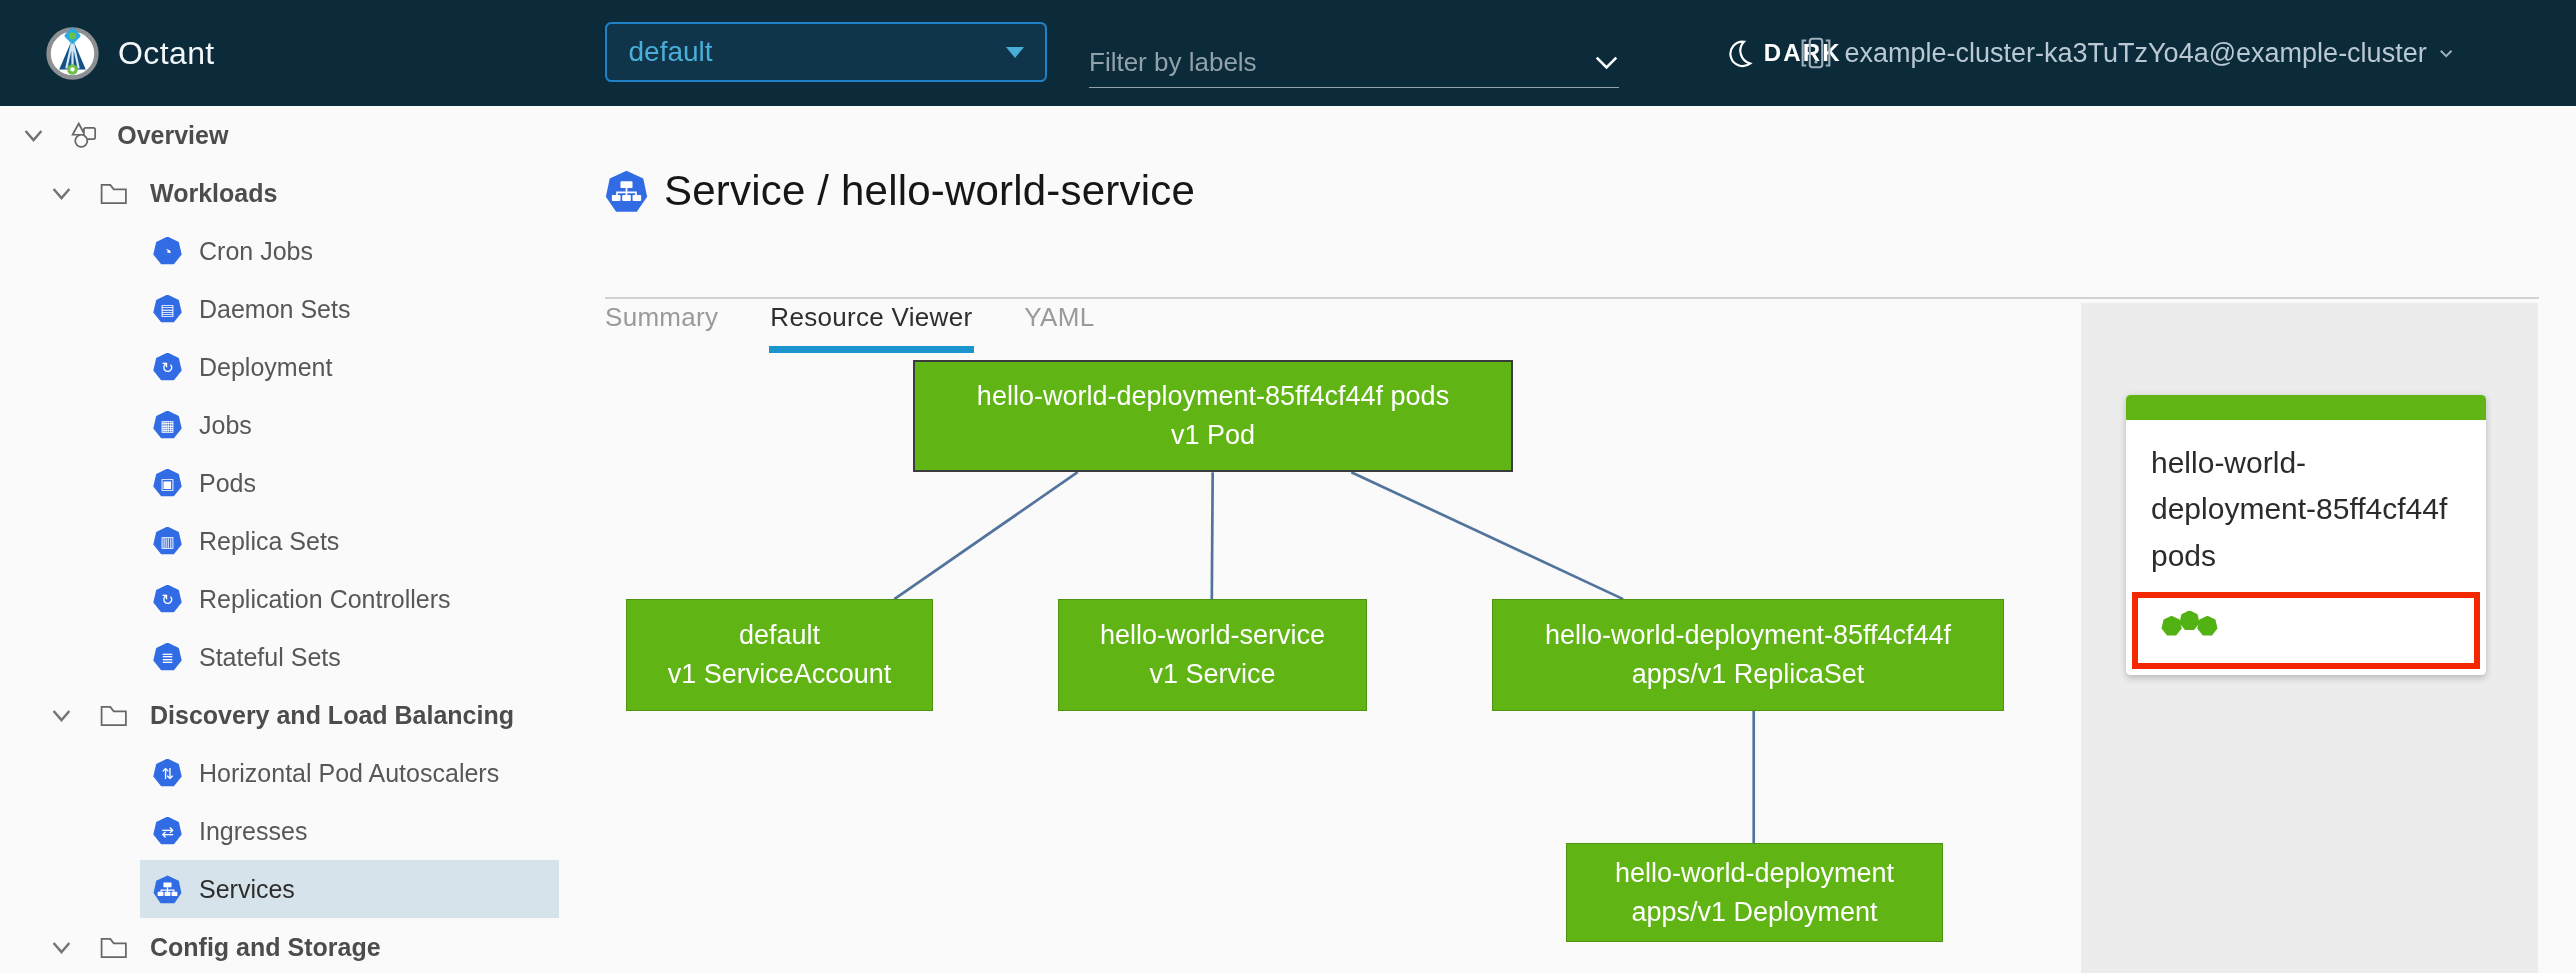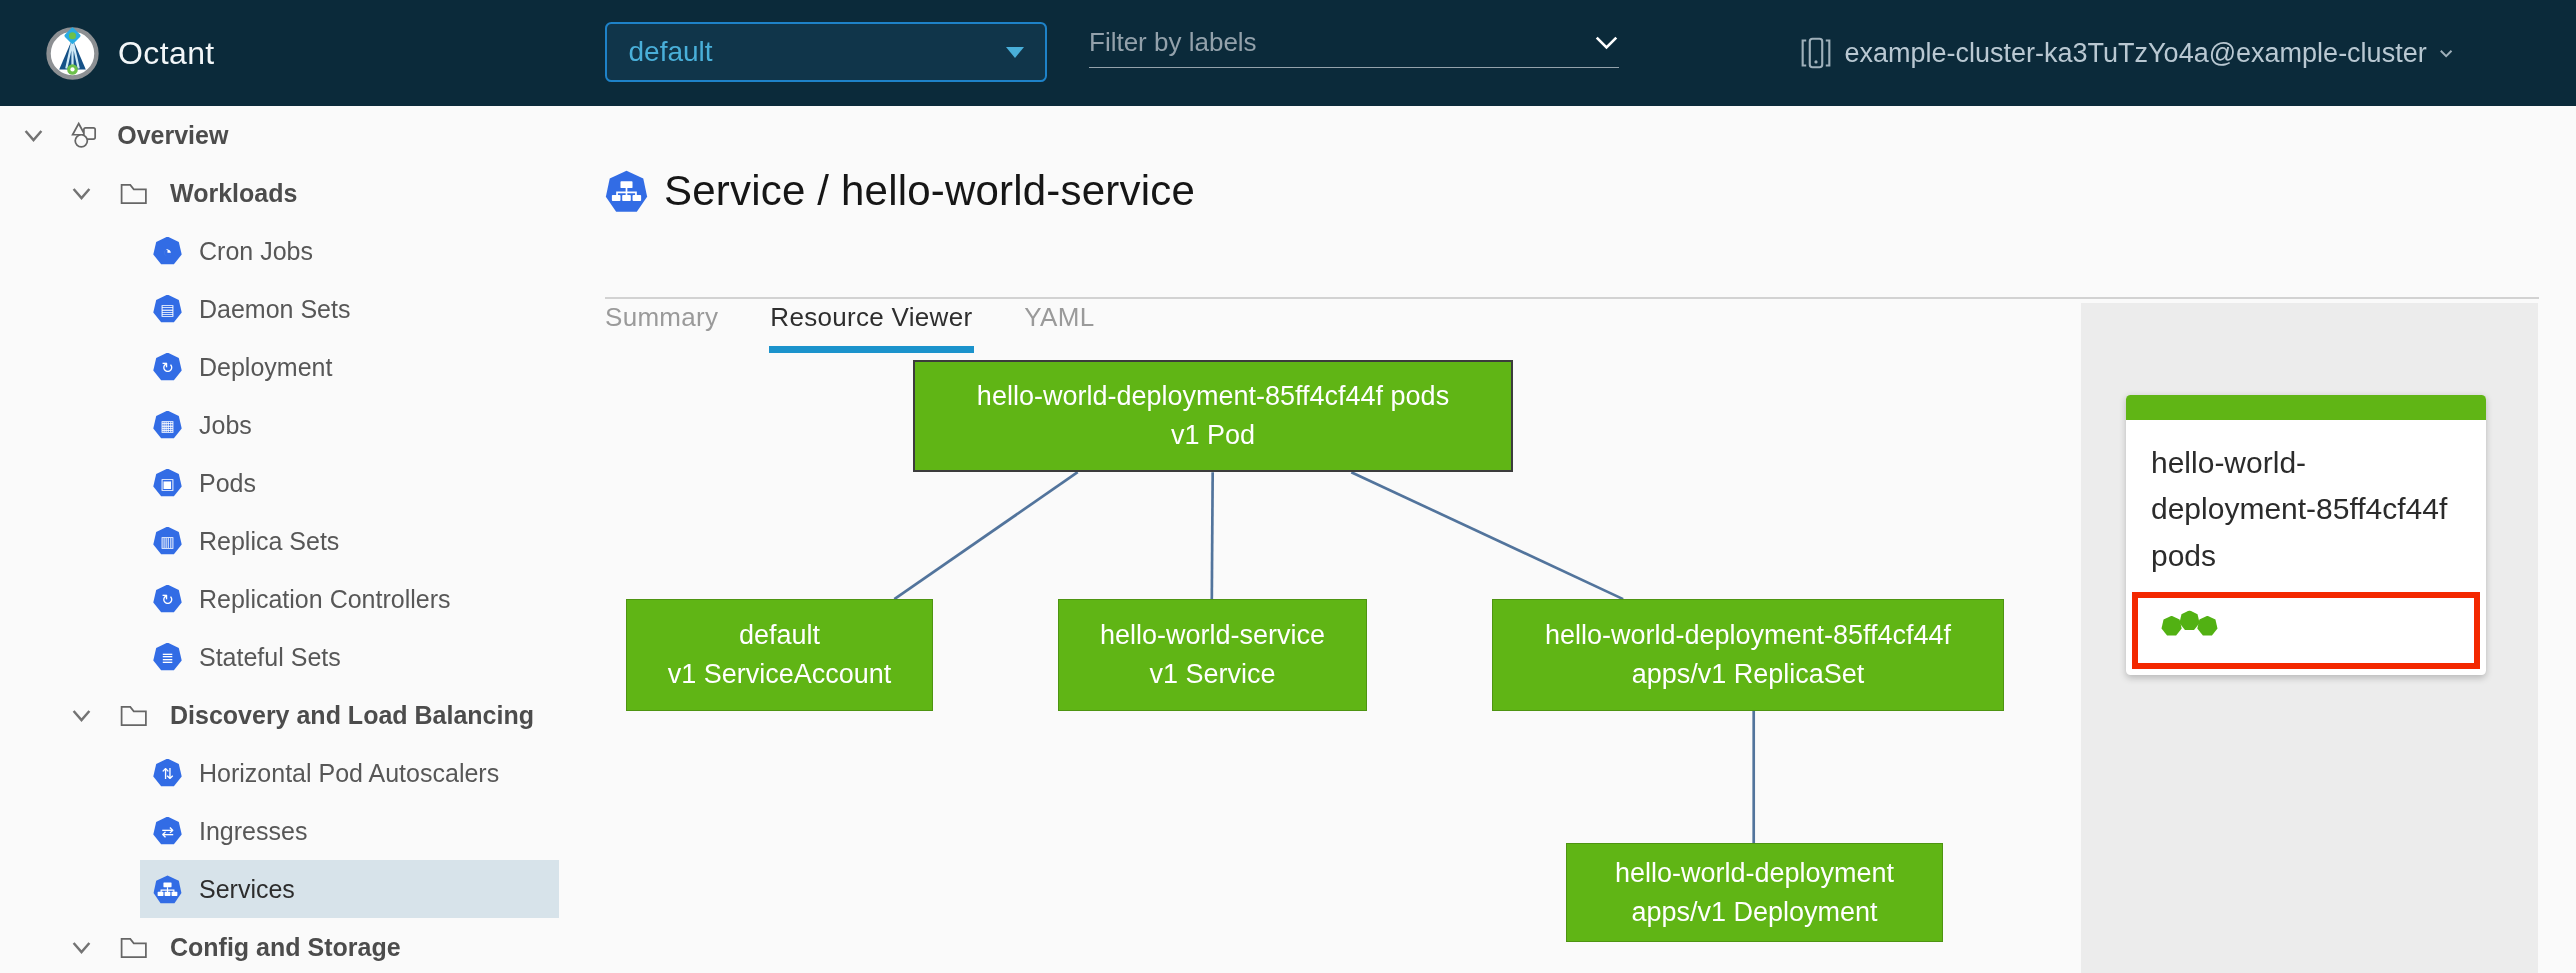--- a/index.html
+++ b/index.html
@@ -10,34 +10,34 @@
   
   .hdr { position:absolute; left:0; top:0; width:2576px; height:106px; background:#0b2a3a; }
   .brand { position:absolute; left:45px; top:0; height:106px; display:flex; align-items:center; gap:18px; }
   .app-title { color:#f2f6f8; font-size:32px; letter-spacing:0.4px; }
   .ns-select { position:absolute; left:605px; top:22.4px; width:442px; height:60px;
                border:2.2px solid #1e82c8; border-radius:6.3px; background:#10354a;
                display:flex; align-items:center; padding:0 21.5px; }
   .ns-value { color:#49afd9; font-size:28px; flex:1; }
   .caret { width:0; height:0; border-left:9px solid transparent; border-right:9px solid transparent;
            border-top:11.6px solid #49afd9; }
-  .filter { position:absolute; left:1089px; top:18px; width:530px; height:50px;
+  .filter { position:absolute; left:1089px; top:38px; width:530px; height:50px;
             border-bottom:1.8px solid #94a2ab; display:flex; align-items:center; }
   .filter-ph { color:#93a1ab; font-size:26px; flex:1; }
   .theme-toggle { position:absolute; left:1724px; top:0; height:106px; display:flex; align-items:center; gap:10.7px; }
   .theme-label { color:#ffffff; font-size:24px; font-weight:700; letter-spacing:2.2px; }
   .cluster { position:absolute; left:1800px; top:0; height:106px; display:flex; align-items:center; gap:12.5px; }
   .cluster-label { color:#b9c8d2; font-size:27px; }
 
   
   .sidebar { position:absolute; left:0; top:106px; width:634px; bottom:0; background:#fafafa;
              border-right:1.8px solid #dcdcdc; overflow:hidden; }
   .srow { position:relative; height:58px; display:flex; align-items:center; font-size:25px; color:#575757; cursor:pointer; }
   .srow.lvl0 { padding-left:19.7px; }
-  .srow.lvl1 { padding-left:68px; }
+  .srow.lvl1 { padding-left:48px; }
   .srow.lvl2 { padding-left:153px; }
   .srow.grp .slabel { font-weight:700; color:#4c4c4c; }
   .srow.active { background:linear-gradient(to right, rgba(0,0,0,0) 140px, #d7e3ea 140px); }
   .srow.active .slabel { color:#2d2d2d; }
   .chev { width:27px; height:27px; margin-right:23px; flex:0 0 auto; }
   .lvl1 .chev { margin-right:24px; }
   .fold, .objs { width:29.5px; height:29.5px; margin-right:21.5px; flex:0 0 auto; }
   .objs { margin-right:18px; }
   .hepta { width:29px; height:29px; margin-right:17px; flex:0 0 auto;
            clip-path:polygon(50% 0%,89% 19%,99% 62%,72% 96%,28% 96%,1% 62%,11% 19%);
@@ -108,20 +108,26 @@
       <span class="caret"></span>
     </div>
 
     <div class="filter">
       <span class="filter-ph">Filter by labels</span>
       <svg width="25" height="16" viewBox="0 0 28 18">
         <polyline points="3,3 14,14 25,3" fill="none" stroke="#ffffff" stroke-width="3"></polyline>
       </svg>
     </div>
 
+    <div class="theme-toggle">
+      <svg width="29" height="29" viewBox="0 0 32 32">
+        <path d="M22 3 a13.5 13.5 0 1 0 7 24 a14.5 14.5 0 0 1 -7 -24 z" fill="none" stroke="#ffffff" stroke-width="2.4"></path>
+      </svg>
+      <span class="theme-label">DARK</span>
+    </div>
 
     <div class="cluster">
       <svg width="32" height="38" viewBox="0 0 36 42">
         <path d="M7 7 H3 V35 H7" fill="none" stroke="#9fb0ba" stroke-width="2.4"></path>
         <path d="M29 7 H33 V35 H29" fill="none" stroke="#9fb0ba" stroke-width="2.4"></path>
         <rect x="11" y="5" width="14" height="32" rx="3" fill="none" stroke="#9fb0ba" stroke-width="2.4"></rect>
         <circle cx="18" cy="31" r="1.8" fill="#9fb0ba"></circle>
       </svg>
       <span class="cluster-label">example-cluster-ka3TuTzYo4a@example-cluster</span>
       <svg width="14.3" height="9" viewBox="0 0 16 10">

